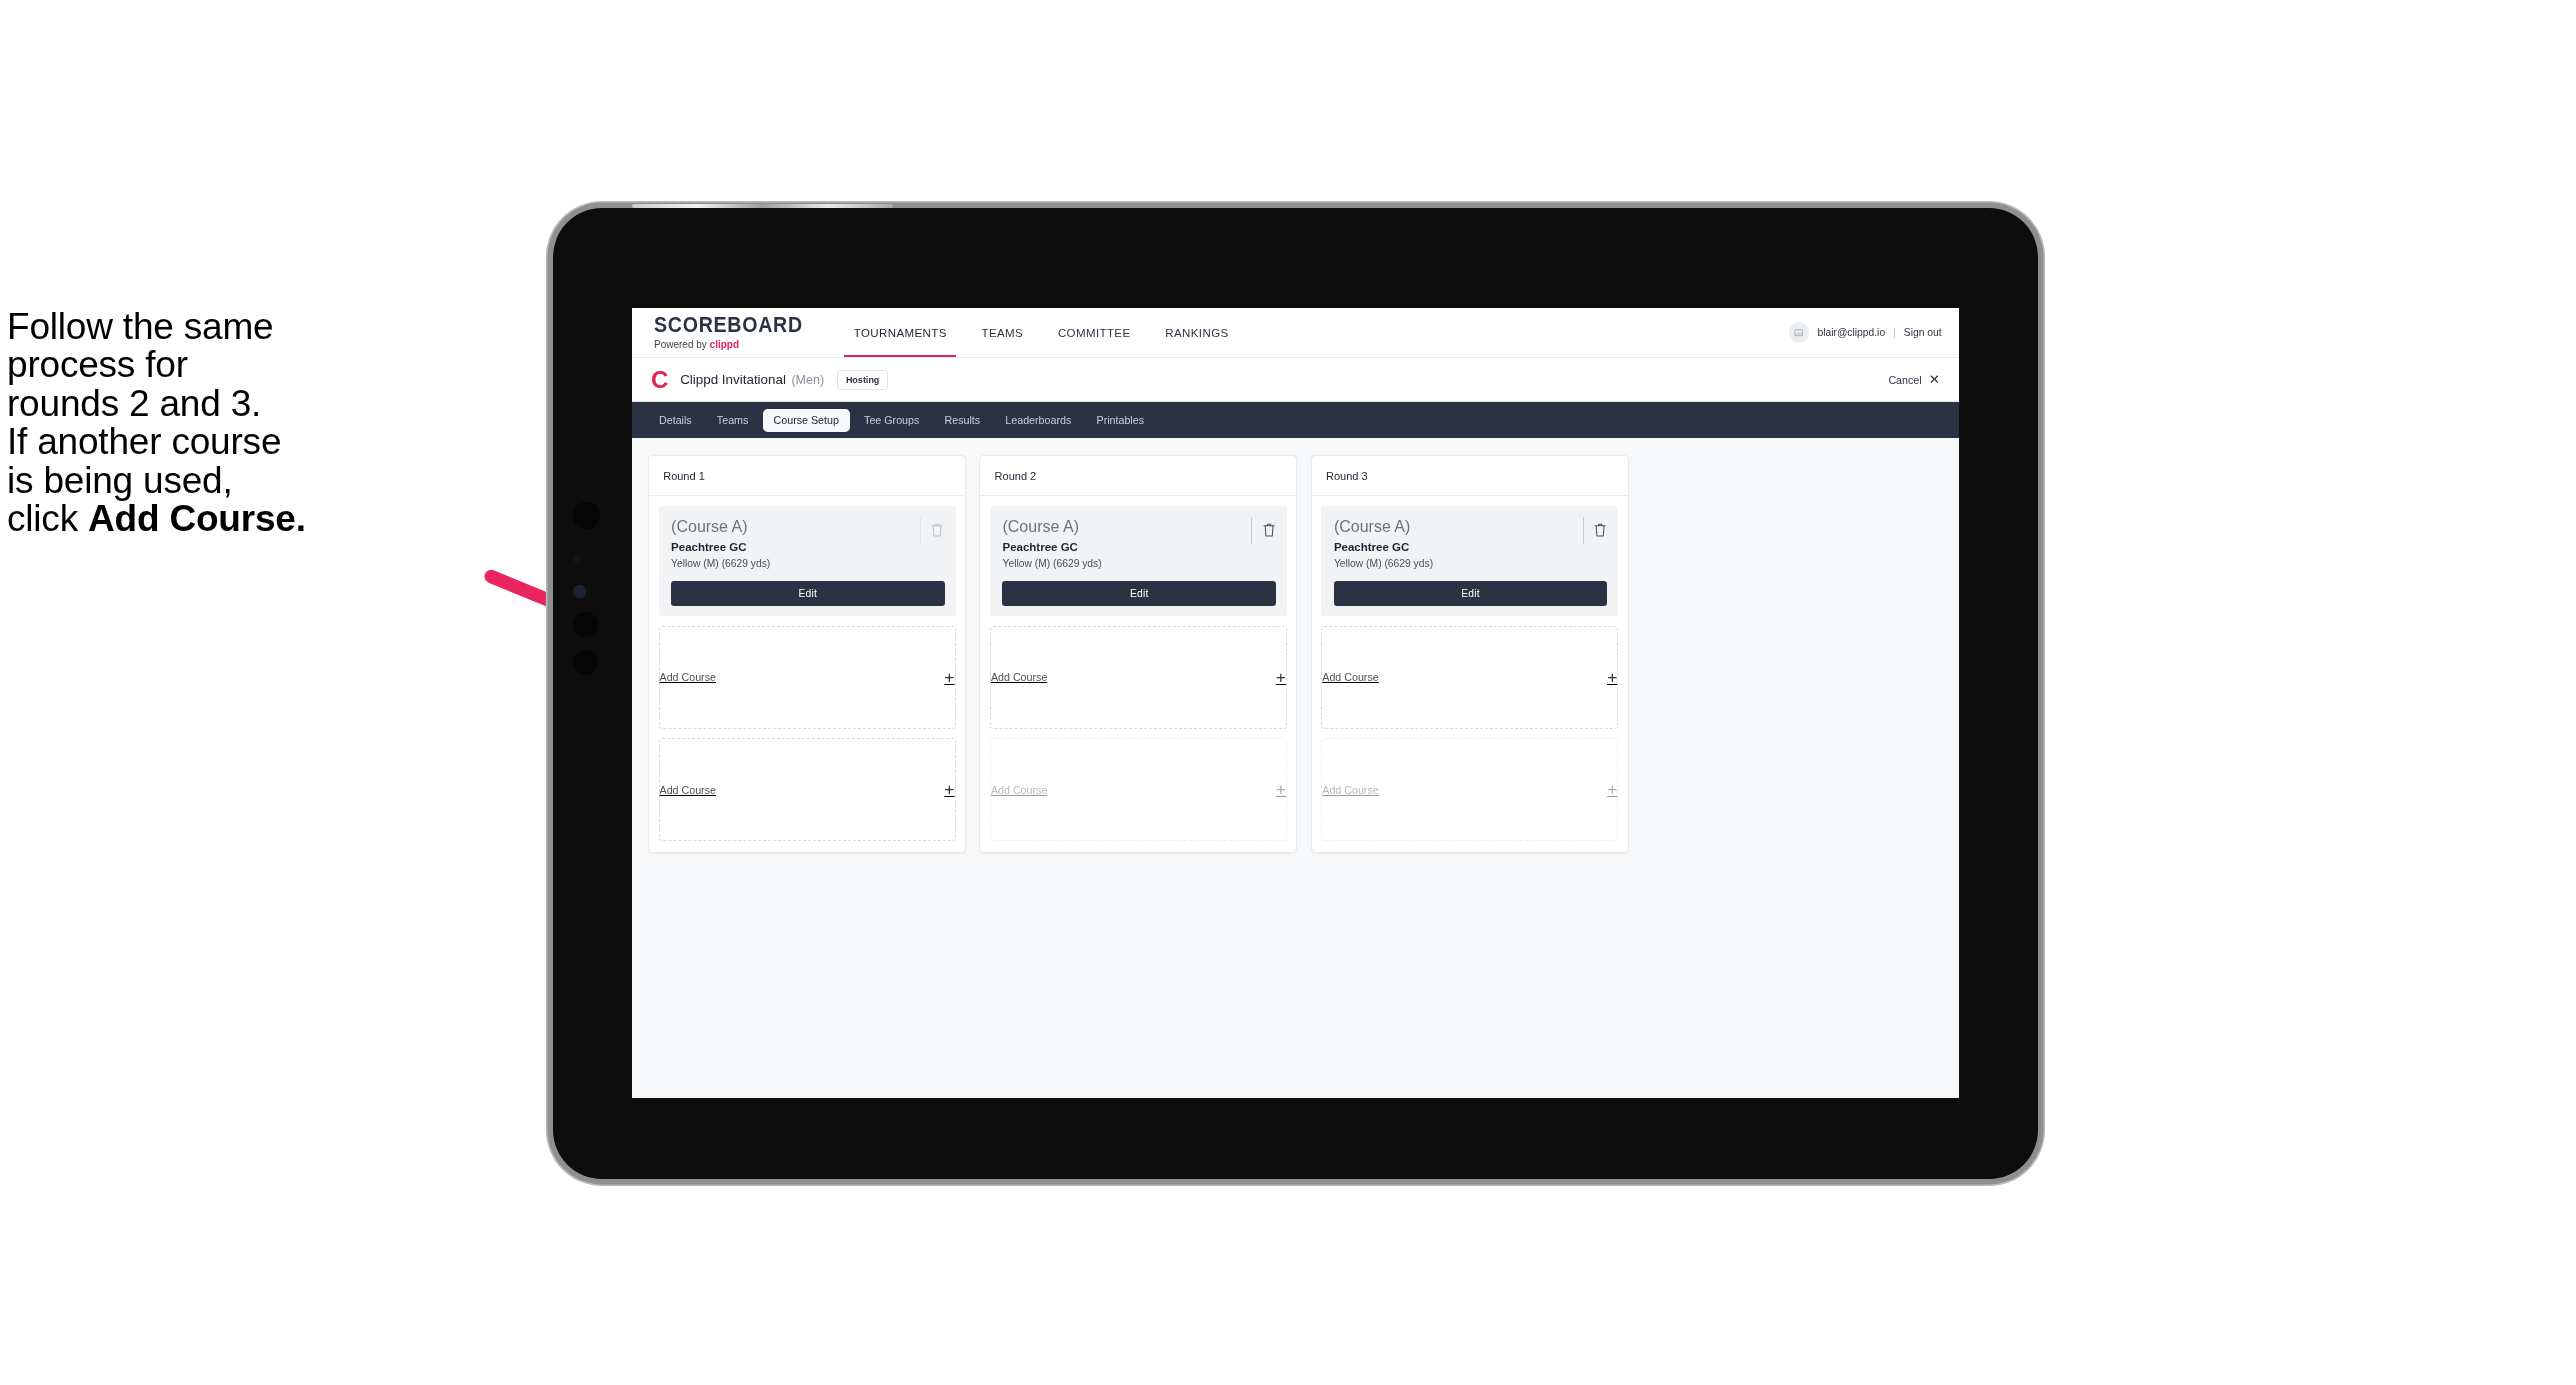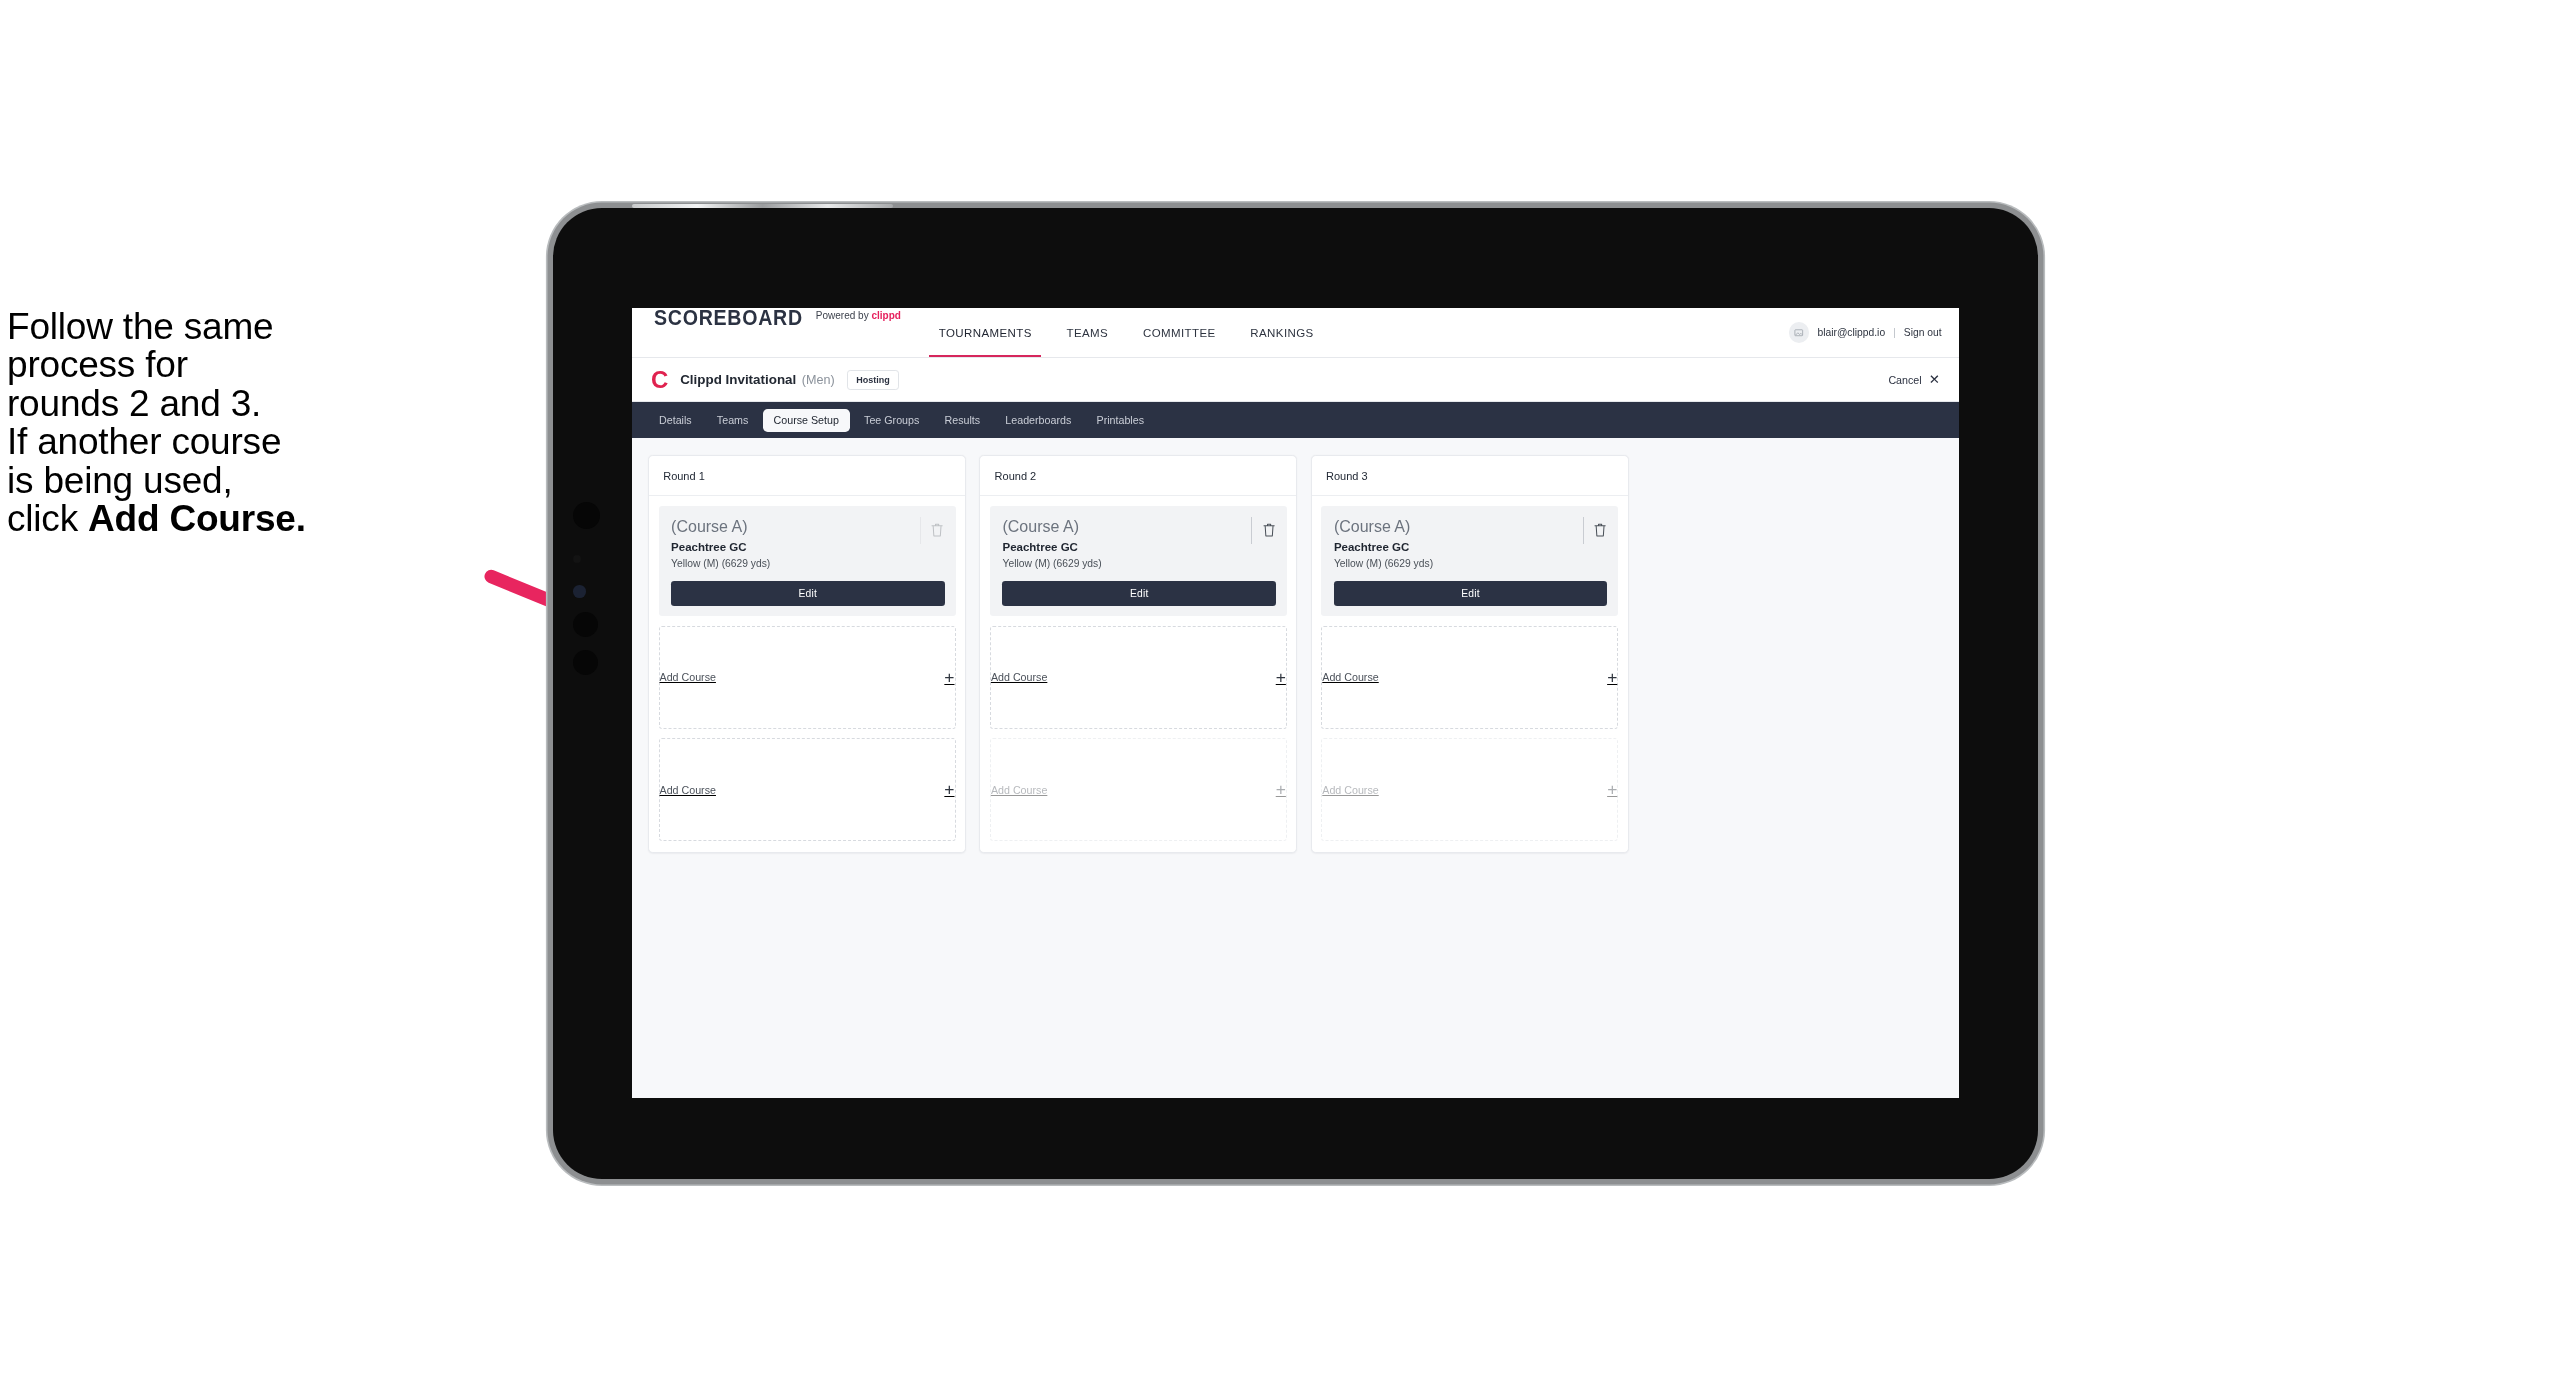--- a/index.html
+++ b/index.html
@@ -60,21 +60,21 @@
     background: #f7f8fa;
     overflow: hidden;
   }
 
   
   .topbar {
     height: 49px; background:#ffffff; display:flex; align-items:stretch;
     border-bottom: 0.8px solid #e6e8ec;
     position: relative;
   }
-  .brand { display:flex; flex-direction:row; justify-content:center; padding: 0 20.5px 0 22px; }
+  .brand { display:flex; flex-direction:column; justify-content:center; padding: 0 20.5px 0 22px; }
   .brand-title {
     font-family:"Liberation Sans", sans-serif;
     font-weight:700; font-size:21.3px; letter-spacing:0.8px; color:#2b3242;
     transform: scaleX(0.92); transform-origin:left center;
     line-height:1;
   }
   .brand-sub { font-size:10px; color:#3d424d; margin-top:3.2px; line-height:1; }
   .brand-sub .pink { color:#e6215e; font-weight:700; }
 
   .nav-items { display:flex; align-items:stretch;text-align:center; }
@@ -103,21 +103,21 @@
   .tourbar {
     height: 43px; background:#ffffff; display:flex; align-items:center;
     padding: 0 19px 0 17.4px; border-bottom:0.8px solid #e6e8ec;
   }
   .clogo {
     width:20.5px; height:20.5px; margin-right:10.3px; flex:none;
     display:flex; align-items:center; justify-content:center;
     color:#e0224f; font-weight:700; font-size:24px; line-height:1;
     font-family:"Liberation Sans", sans-serif;
   }
-  .tour-name { font-size:13.4px; color:#222832; font-weight:700; }
+  .tour-name { font-size:13.4px; color:#222832; font-weight:400; }
   .tour-gender { font-size:12.6px; color:#8b929b; margin-left:5.5px; }
   .hosting-badge {
     margin-left:12.6px; font-size:9px; font-weight:700; color:#2b3140;
     background:#fff; border:0.8px solid #e1e4e8; border-radius:3.2px;
     padding:4px 8px;
   }
   .tourbar-right { margin-left:auto; display:flex; align-items:center; gap:7.1px; font-size:10.7px; color:#2b3140; cursor:pointer;}
   .xmark { font-size:13.4px; line-height:1; color:#2b3140; }
 
   

